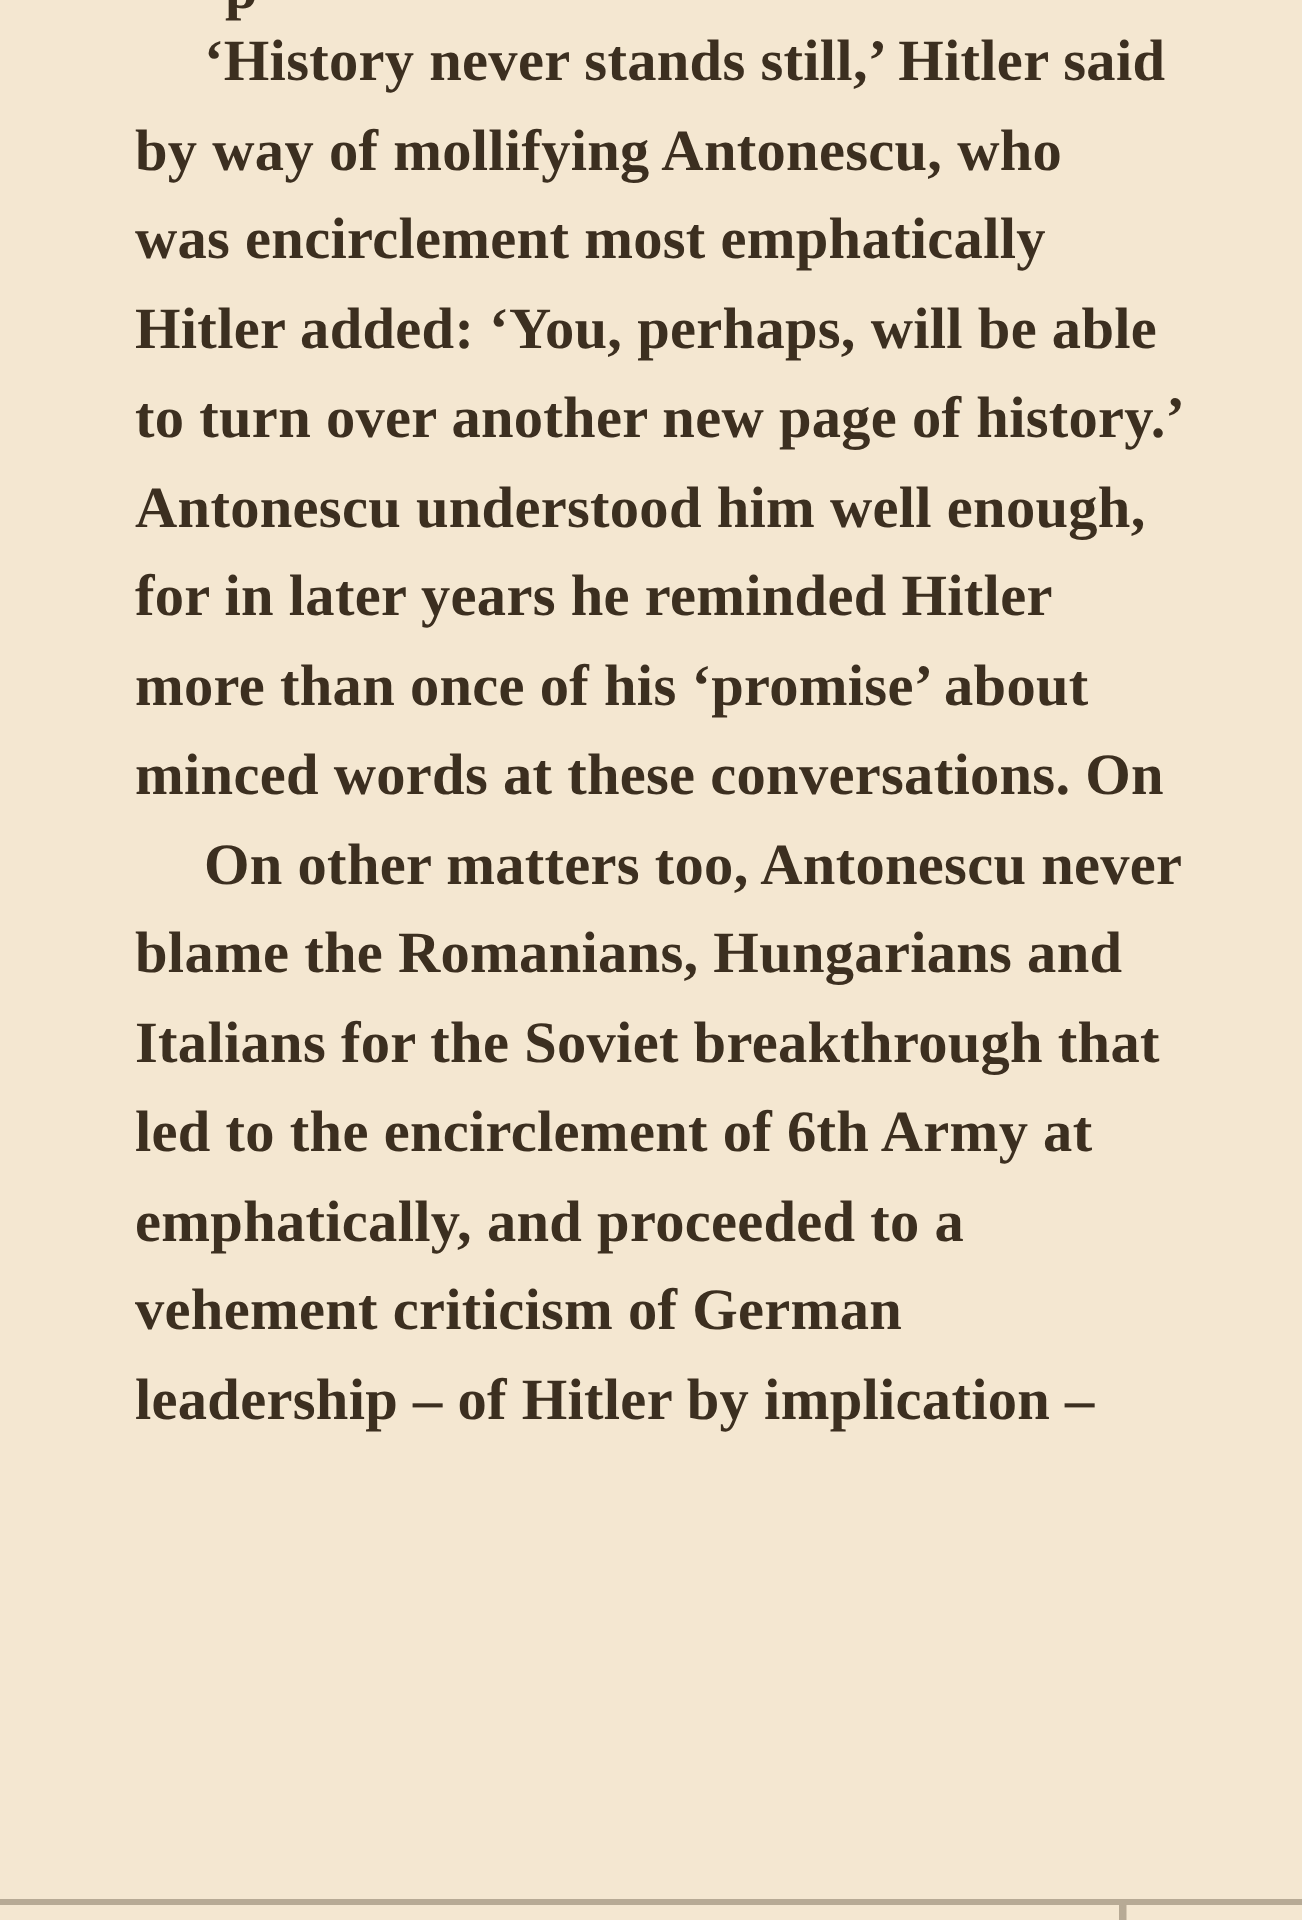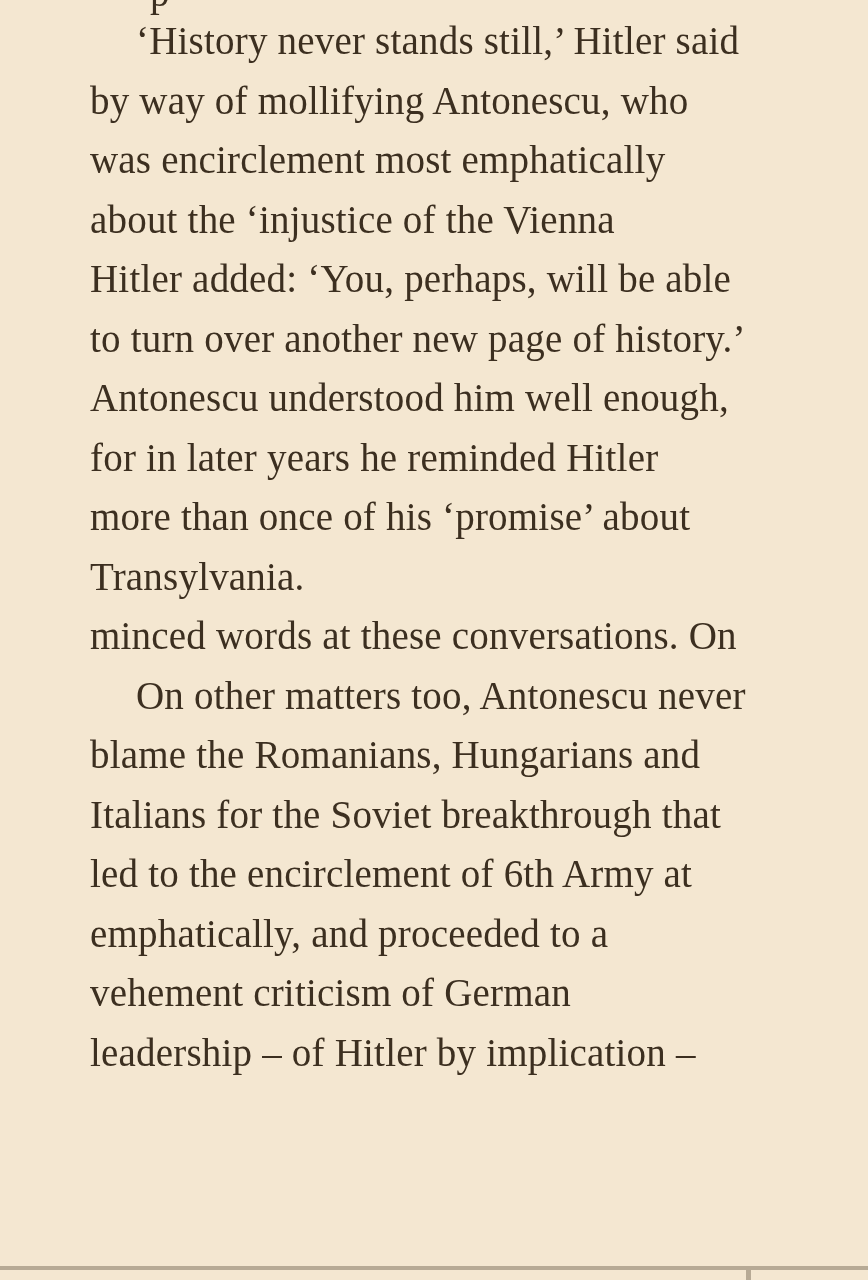--- a/index.html
+++ b/index.html
@@ -1,20 +1,20 @@
 <!DOCTYPE html>
 <html style="--bg: #f4e7d1; --ink: #3c2f20; --rule: #b7aa95;"><head>
 <meta charset="utf-8">
 <style>
   :root {
     --bg: #f4e7d1;
     --ink: #3c2f20;
     --rule: #b7aa95;
   }
-  * { margin: 0; padding: 0; box-sizing: border-box; }
+  * { margin: 0; padding: 0; box-sizing: border-box; font-weight: bold; }
   html, body {
     width: 868px;
     height: 1280px;
     overflow: hidden;
   }
   body {
     background: var(--bg);
     font-family: "Liberation Serif", "DejaVu Serif", serif;
     color: var(--ink);
     position: relative;
@@ -74,27 +74,25 @@
 </head>
 <body>
 
 <div class="page-surface">
   <span class="partial-top-line">p</span>
 
   <div class="text-column">
       <div class="line indent">‘History never stands still,’ Hitler said</div>
       <div class="line">by way of mollifying Antonescu, who</div>
       <div class="line">was encirclement most emphatically</div>
-      <div class="line">about the ‘injustice of the Vienna</div>
       <div class="line">Hitler added: ‘You, perhaps, will be able</div>
       <div class="line">to turn over another new page of history.’</div>
       <div class="line">Antonescu understood him well enough,</div>
       <div class="line">for in later years he reminded Hitler</div>
       <div class="line">more than once of his ‘promise’ about</div>
-      <div class="line">Transylvania.</div>
       <div class="line">minced words at these conversations. On</div>
       <div class="line indent">On other matters too, Antonescu never</div>
       <div class="line">blame the Romanians, Hungarians and</div>
       <div class="line">Italians for the Soviet breakthrough that</div>
       <div class="line">led to the encirclement of 6th Army at</div>
       <div class="line">emphatically, and proceeded to a</div>
       <div class="line">vehement criticism of German</div>
       <div class="line">leadership – of Hitler by implication –</div>
     </div>
 

